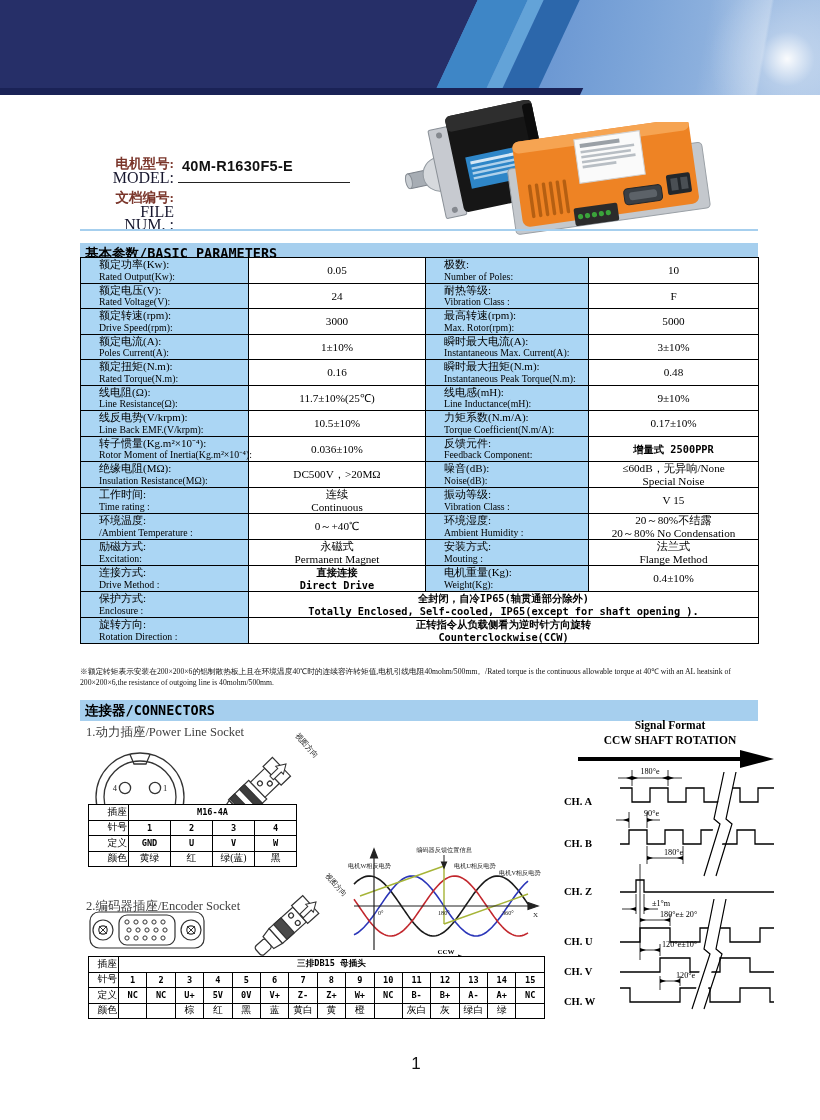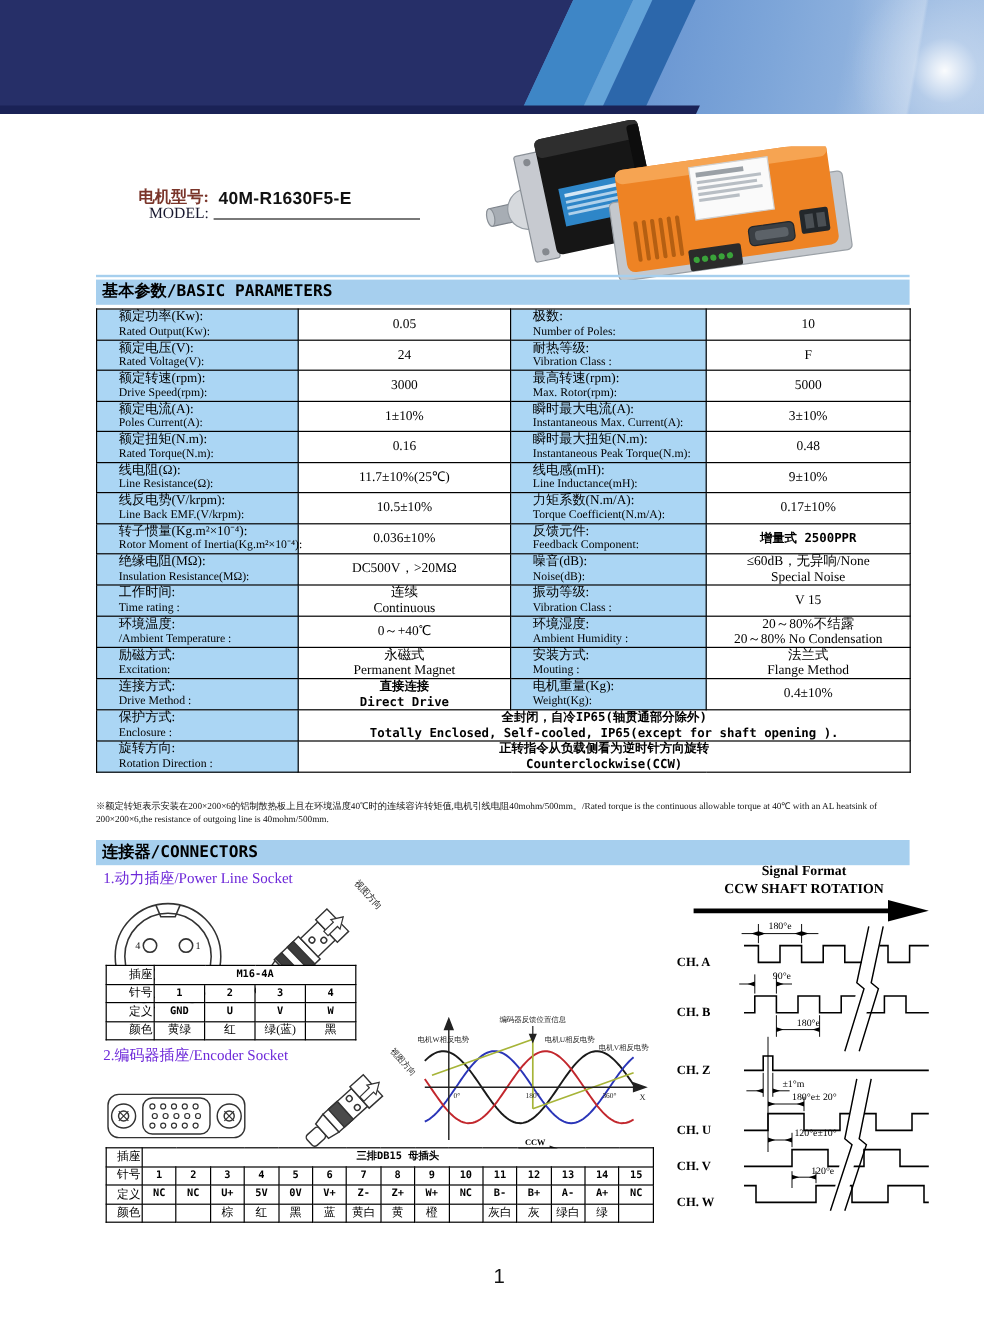--- a/index.html
+++ b/index.html
@@ -22,21 +22,21 @@
   .banner .s3{position:absolute;left:546px;top:-5px;width:36px;height:110px;background:#2c67ab;
           transform:skewX(-25deg);transform-origin:top left;}
   .banner .base{position:absolute;left:-60px;bottom:0;width:640px;height:7px;background:#1a2256;
           transform:skewX(-25deg);transform-origin:bottom left;}
 
   
   .hdr{position:absolute;left:98px;top:156px;width:262px;}
   .hdr-row{position:relative;display:flex;margin-bottom:6px;}
   .hdr-lab{width:76px;text-align:right;flex:none;}
   .hdr-cn{color:#7a352a;font-weight:bold;font-size:13.5px;line-height:15px;}
-  .hdr-en{font-size:13px;color:#17172e;line-height:13px;}
+  .hdr-en{font-size:16px;color:#17172e;line-height:13px;}
   .hdr-val{position:relative;flex:1;padding-left:8px;}
   .model{font-family:"Liberation Sans",sans-serif;font-weight:bold;font-size:14.5px;
          letter-spacing:.3px;color:#111;padding-top:2px;}
   .uline{position:absolute;left:4px;right:10px;bottom:1px;border-bottom:1.4px solid #222;}
 
   
   .thinline{position:absolute;height:2px;background:#a6cfee;}
   .secbar{position:absolute;height:21px;background:#a6cfee;
           font-family:"DejaVu Sans Mono",monospace;font-weight:bold;font-size:13.5px;
           line-height:21px;padding-left:5px;color:#000;box-sizing:border-box;}
@@ -55,21 +55,21 @@
 
   .footnote{position:absolute;left:80px;top:666px;width:692px;font-size:7.7px;line-height:11px;color:#111;}
 
   
   .ctab{position:absolute;table-layout:fixed;}
   .ctab td{border:1px solid #000;text-align:center;padding:0 1px;box-sizing:border-box;
            font-size:9.8px;height:15.5px;background:#fff;white-space:nowrap;overflow:hidden;}
   .ctab td.rl{text-align:right;padding-left:3px;}
   .ctab td.mn{font-family:"DejaVu Sans Mono",monospace;font-size:8.6px;font-weight:600;}
 
-  .subtitle{position:absolute;font-size:12.5px;color:#6d28d9;}
+  .subtitle{position:absolute;font-size:12.5px;color:#404040;}
 
   .pagenum{position:absolute;left:398px;top:1054px;width:36px;text-align:center;
            font-family:"Liberation Sans",sans-serif;font-size:17px;color:#111;}
 
   svg text{font-family:"Liberation Serif",serif;}
   svg .mono{font-family:"DejaVu Sans Mono",monospace;}
 </style>
 </head>
 <body>
 
@@ -85,20 +85,30 @@
   </div>
 
   <div class="hdr">
     <div class="hdr-row">
       <div class="hdr-lab">
         <div class="hdr-cn">电机型号:</div>
         <div class="hdr-en">MODEL:</div>
       </div>
       <div class="hdr-val">
         <div class="model">40M-R1630F5-E</div>
+        <div class="uline"></div>
+      </div>
+    </div>
+    <div class="hdr-row" style="margin-top:4px;">
+      <div class="hdr-lab">
+        <div class="hdr-cn">文档编号:</div>
+        <div class="hdr-en">FILE NUM. :</div>
+      </div>
+      <div class="hdr-val">
+        <div class="model" style="height:16px;"></div>
         <div class="uline"></div>
       </div>
     </div>
   </div>
 
   <svg class="abs" style="left:404px;top:100px;" width="152" height="134" viewBox="0 0 152 134">
     <g transform="rotate(-12 70 70)">
       <rect x="2" y="60" width="36" height="15" rx="3" fill="#a7adb4" stroke="#7c828a" stroke-width="1"></rect>
       <ellipse cx="4" cy="67.5" rx="3.2" ry="7.5" fill="#c8cdd2" stroke="#8a9097"></ellipse>
       <circle cx="36" cy="67" r="17" fill="#d6d9dd" stroke="#939aa1"></circle>
@@ -143,21 +153,21 @@
       <circle cx="100" cy="91" r="2.6" fill="#3aa33a"></circle>
       <rect x="118" y="70" width="38" height="16" rx="4" fill="#3a3f44" stroke="#23272b"></rect>
       <rect x="123" y="74" width="28" height="8" rx="3" fill="#5c6268"></rect>
       <rect x="162" y="62" width="24" height="20" rx="2" fill="#23272b"></rect>
       <rect x="166" y="66" width="7" height="12" fill="#4a4f54"></rect>
         <rect x="176" y="66" width="7" height="12" fill="#4a4f54"></rect>
     </g>
   </svg>
 
   <div class="thinline" style="left:80px;top:229px;width:678px;"></div>
-  <div class="secbar" style="left:80px;top:233px;width:678px;">基本参数/BASIC PARAMETERS</div>
+  <div class="secbar" style="left:80px;top:243px;width:678px;">基本参数/BASIC PARAMETERS</div>
 
   <table class="params">
     <colgroup>
         <col class="c1">
         <col class="c2">
         <col class="c3">
         <col class="c4">
       </colgroup>
     <tbody id="params-body">
         <tr>
@@ -473,21 +483,21 @@
         <tr>
           <td class="rl">颜色</td>
           <td>黄绿</td>
           <td>红</td>
           <td>绿(蓝)</td>
           <td>黑</td>
         </tr>
       </tbody>
   </table>
 
-  <div class="subtitle" style="left:86px;top:871px;">2.编码器插座/Encoder Socket</div>
+  <div class="subtitle" style="left:86px;top:898px;">2.编码器插座/Encoder Socket</div>
 
   <svg class="abs" style="left:86px;top:892px;" width="122" height="72" viewBox="0 0 122 72">
     <g fill="#fff" stroke="#333" stroke-width="1.2">
       <rect x="4" y="20" width="114" height="36" rx="9"></rect>
       <circle cx="17" cy="38" r="10"></circle>
         <circle cx="105" cy="38" r="10"></circle>
       <circle cx="17" cy="38" r="4.2"></circle>
         <circle cx="105" cy="38" r="4.2"></circle>
       <path d="M13,34 L21,42 M21,34 L13,42" stroke-width="1"></path>
       <path d="M101,34 L109,42 M109,34 L101,42" stroke-width="1"></path>

